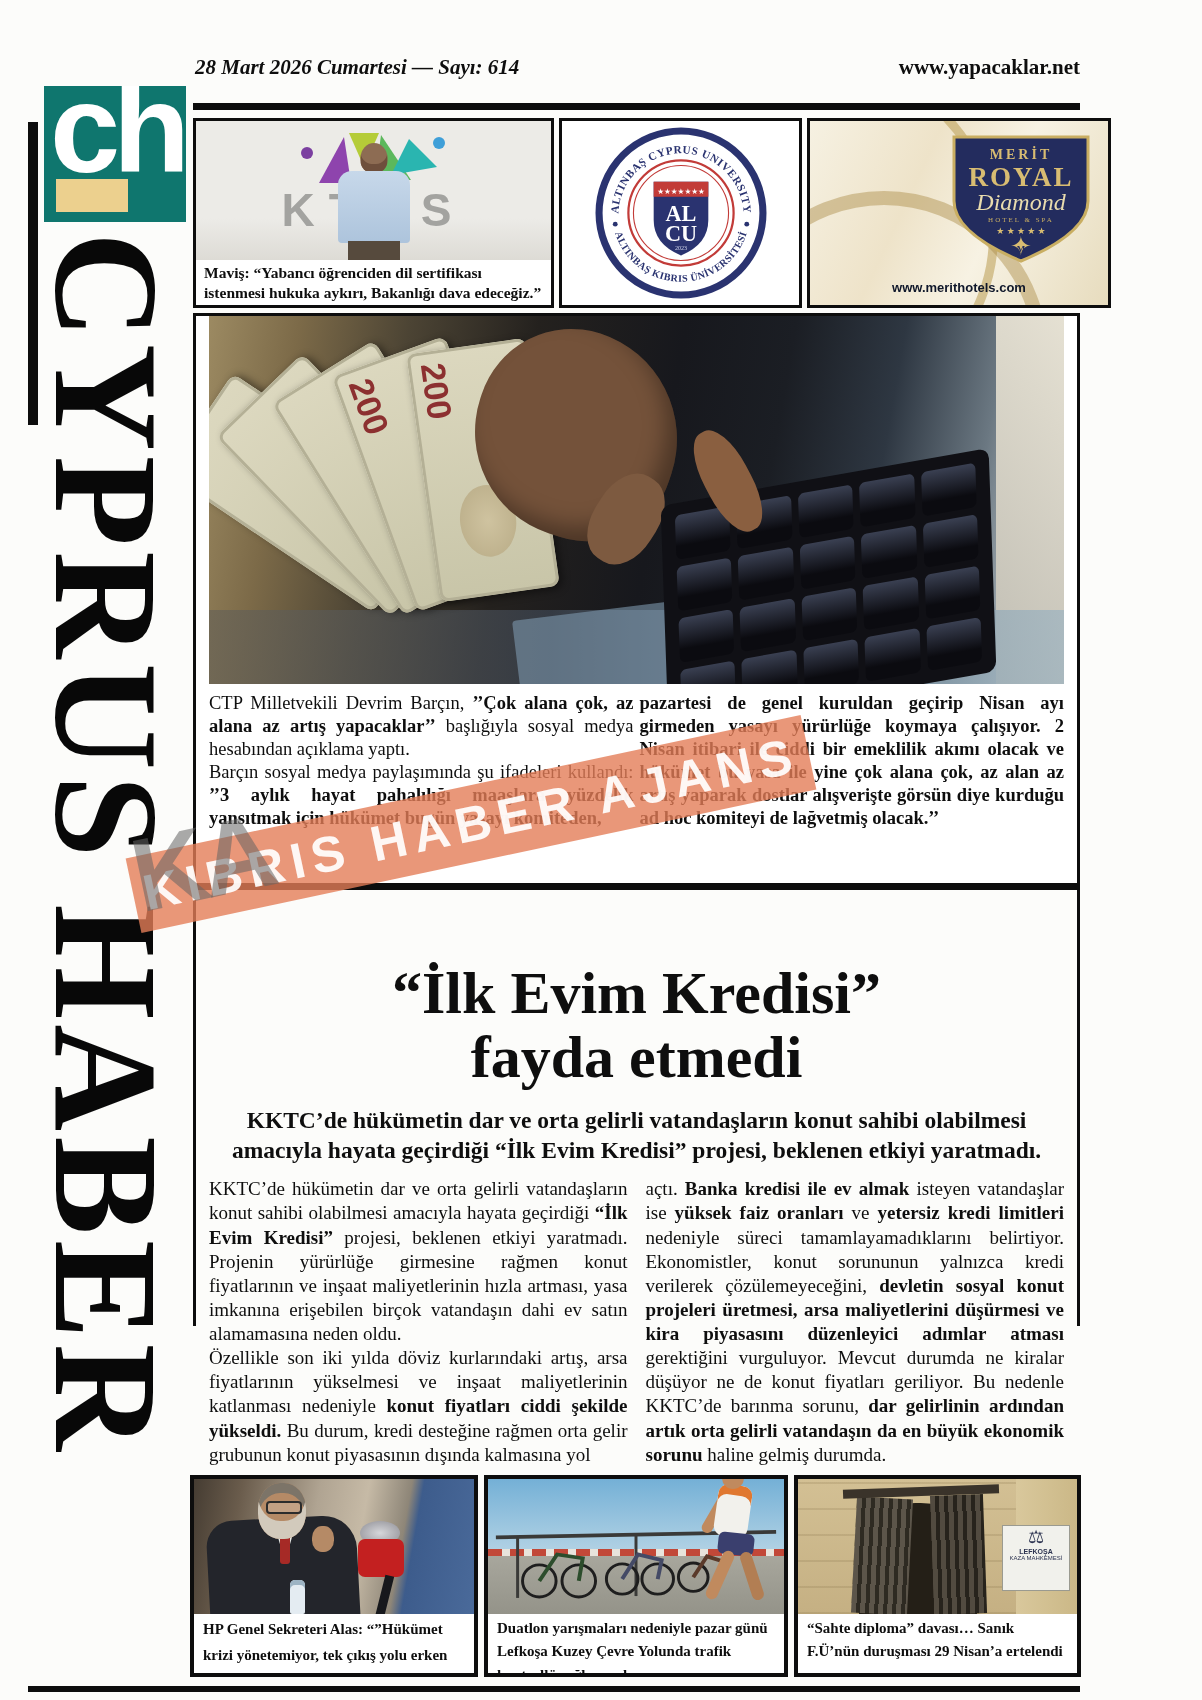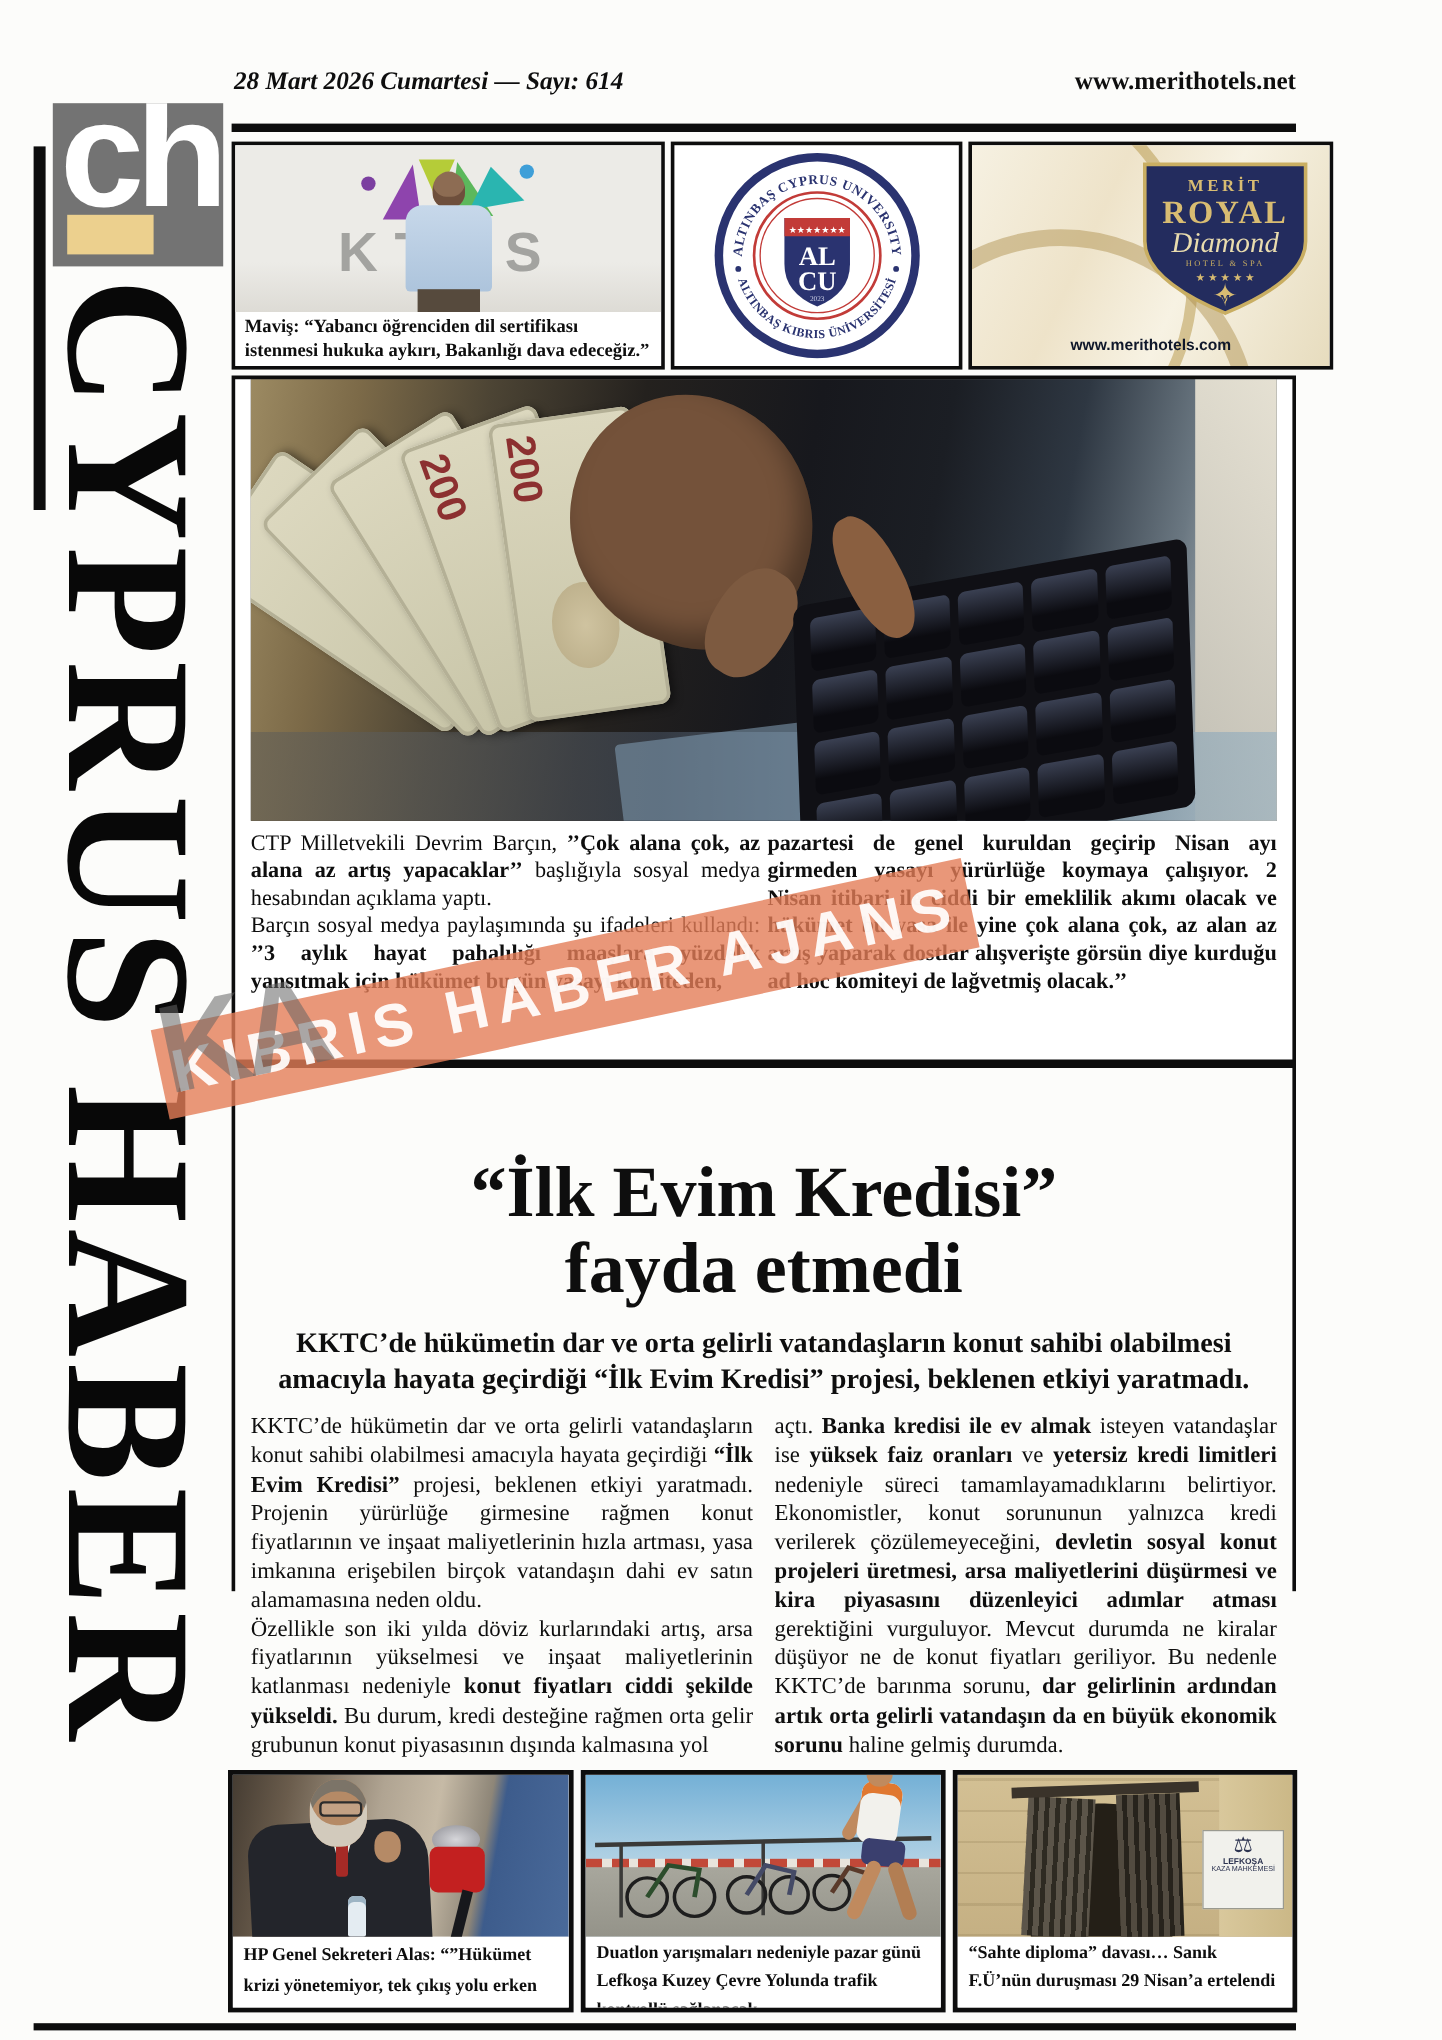--- a/index.html
+++ b/index.html
@@ -2,21 +2,21 @@
 <html><head>
 <meta charset="utf-8">
 <style>
   html,body{margin:0;padding:0;background:#e9e9e7;}
   .page{position:relative;width:1202px;height:1700px;margin:0 auto;background:#fcfcfa;
         font-family:"Liberation Serif",serif;color:#0e0e0e;overflow:hidden;}
   .abs{position:absolute;}
 
   
   .artifact-bar{left:28px;top:122px;width:10px;height:303px;background:#0d0d0d;}
-  .ch-box{left:44px;top:86px;width:142px;height:136px;background:#737373;overflow:hidden;}
+  .ch-box{left:44px;top:86px;width:142px;height:136px;background:#0f766e;overflow:hidden;}
   .ch-yellow{position:absolute;left:12px;bottom:10px;width:72px;height:33px;background:#ecd08e;}
   .ch-text{position:absolute;left:6px;top:-30px;color:#fff;font-family:"Liberation Sans",sans-serif;
            font-weight:800;font-size:126px;letter-spacing:-7px;}
   .masthead-title{left:26px;top:232px;width:160px;height:1390px;writing-mode:vertical-rl;
            text-orientation:mixed;font-weight:700;font-size:148px;letter-spacing:5px;
            line-height:160px;color:#080808;white-space:nowrap;overflow:hidden;}
 
   
   .dateline{left:195px;top:55px;font-weight:700;font-size:21px;font-style:italic;}
   .site{right:122px;top:55px;font-weight:700;font-size:21px;}
@@ -167,21 +167,21 @@
 <div class="page">
 
   <div class="abs artifact-bar"></div>
   <div class="abs ch-box">
     <div class="ch-yellow"></div>
     <div class="ch-text">ch</div>
   </div>
   <div class="abs masthead-title">CYPRUS HABER</div>
 
   <div class="abs dateline">28 Mart 2026 Cumartesi —  Sayı: 614</div>
-  <div class="abs site">www.merithotels.net</div>
+  <div class="abs site">www.yapacaklar.net</div>
   <div class="abs top-rule"></div>
 
   <div class="abs tbox tb1">
     <div class="tb1-photo">
       <svg width="170" height="64" viewBox="0 0 170 64" style="position:absolute;left:50%;top:4px;transform:translateX(-50%);">
         <polygon points="30,58 55,12 62,58" fill="#8e44ad"></polygon>
         <polygon points="60,8 90,8 75,42" fill="#b5cc38"></polygon>
         <polygon points="92,10 122,55 86,55" fill="#5cb85c"></polygon>
         <polygon points="120,14 148,42 102,50" fill="#2ab5b0"></polygon>
         <circle cx="18" cy="28" r="6" fill="#7b3fa0"></circle>

